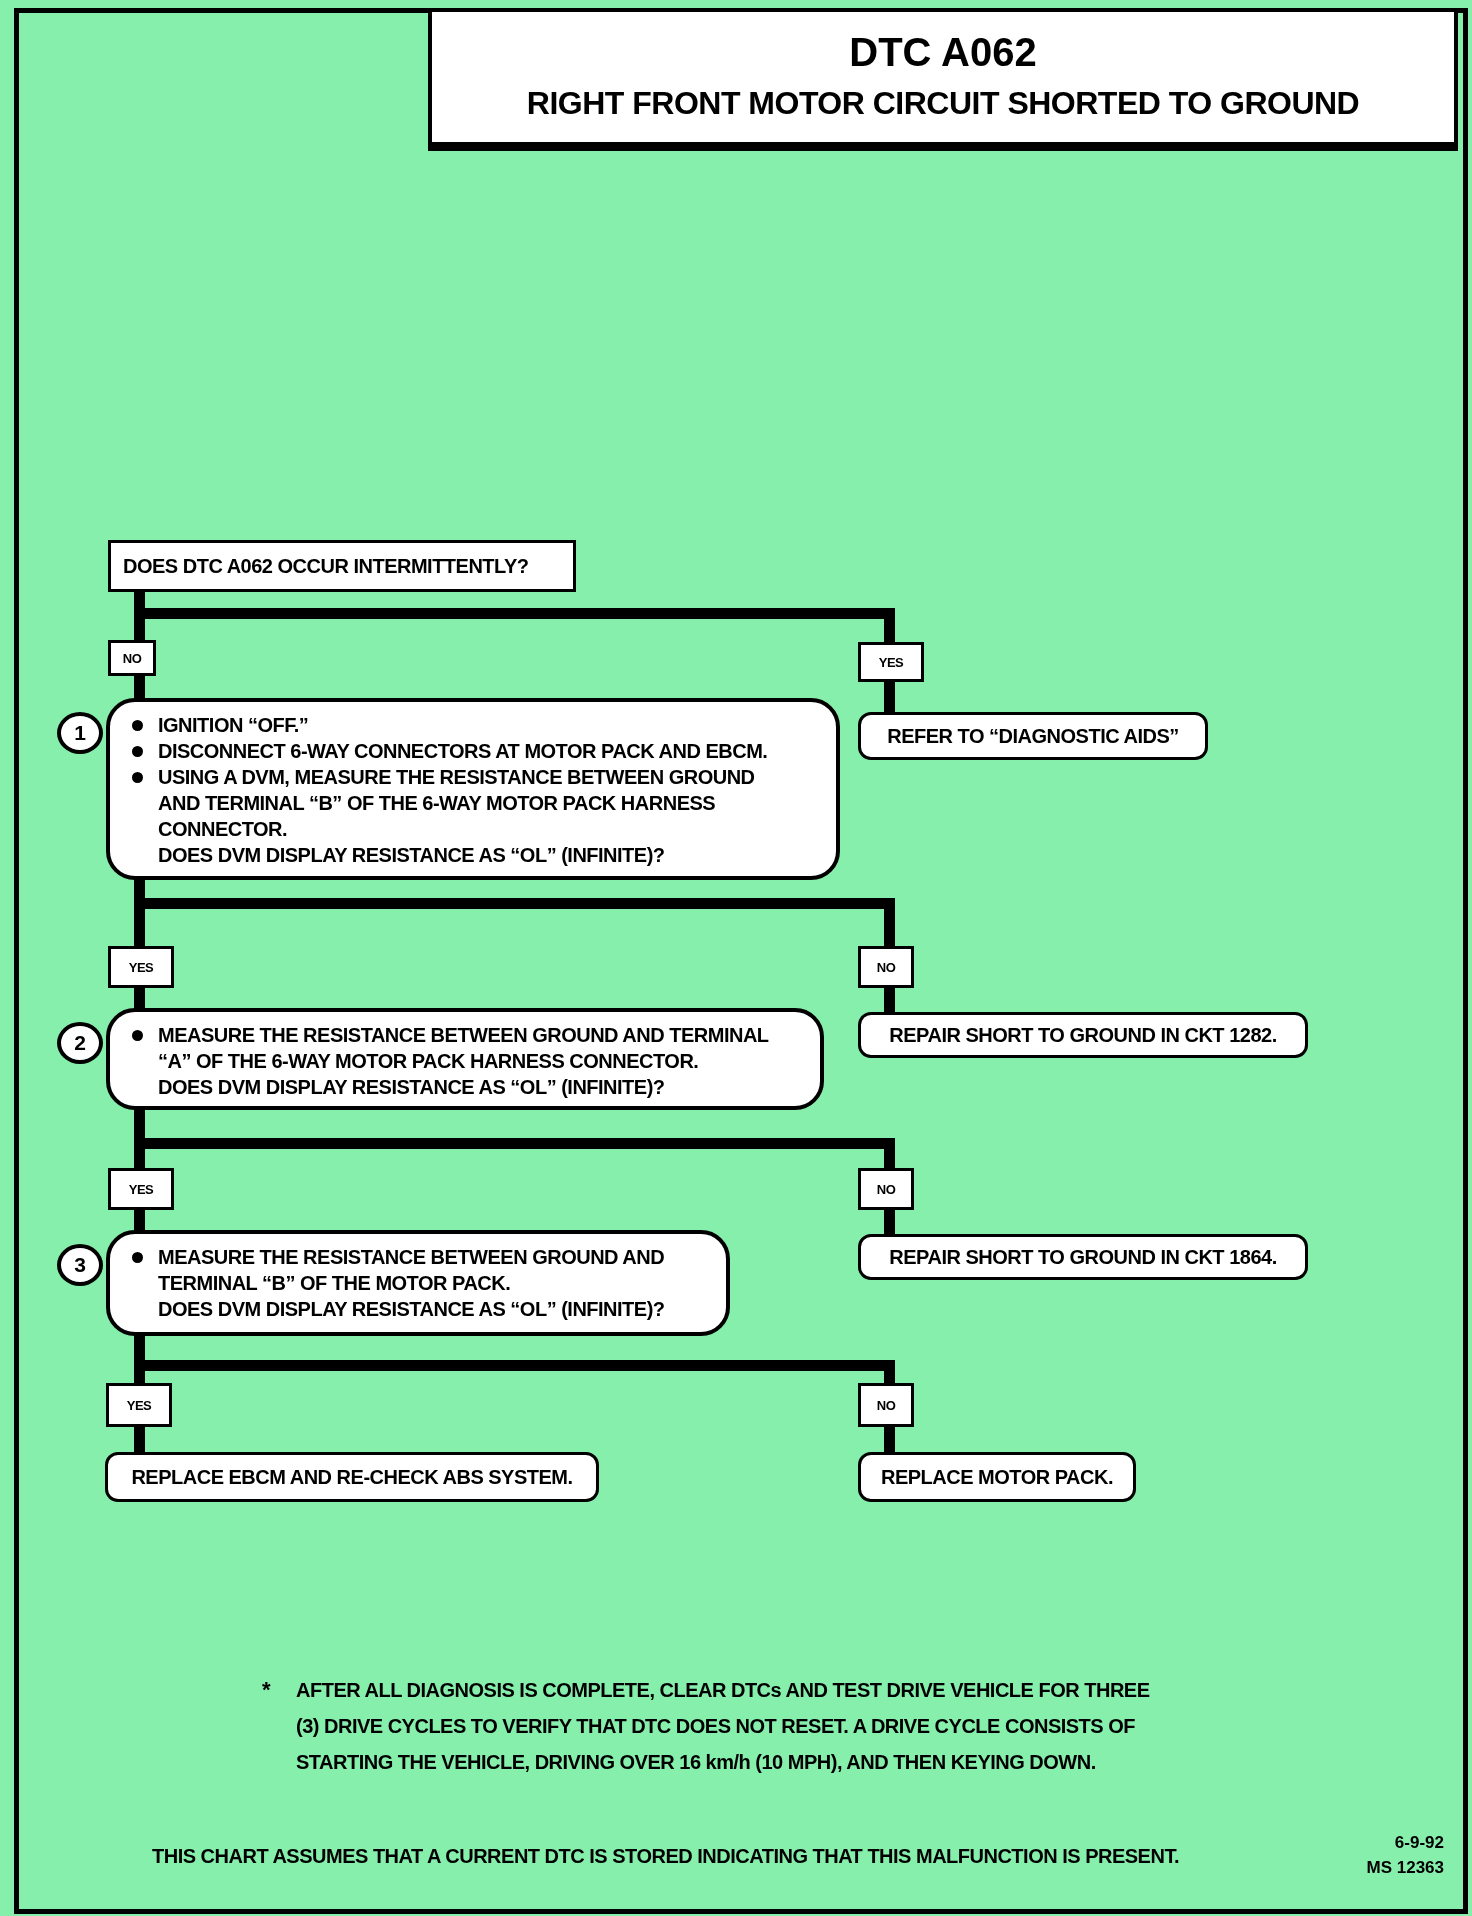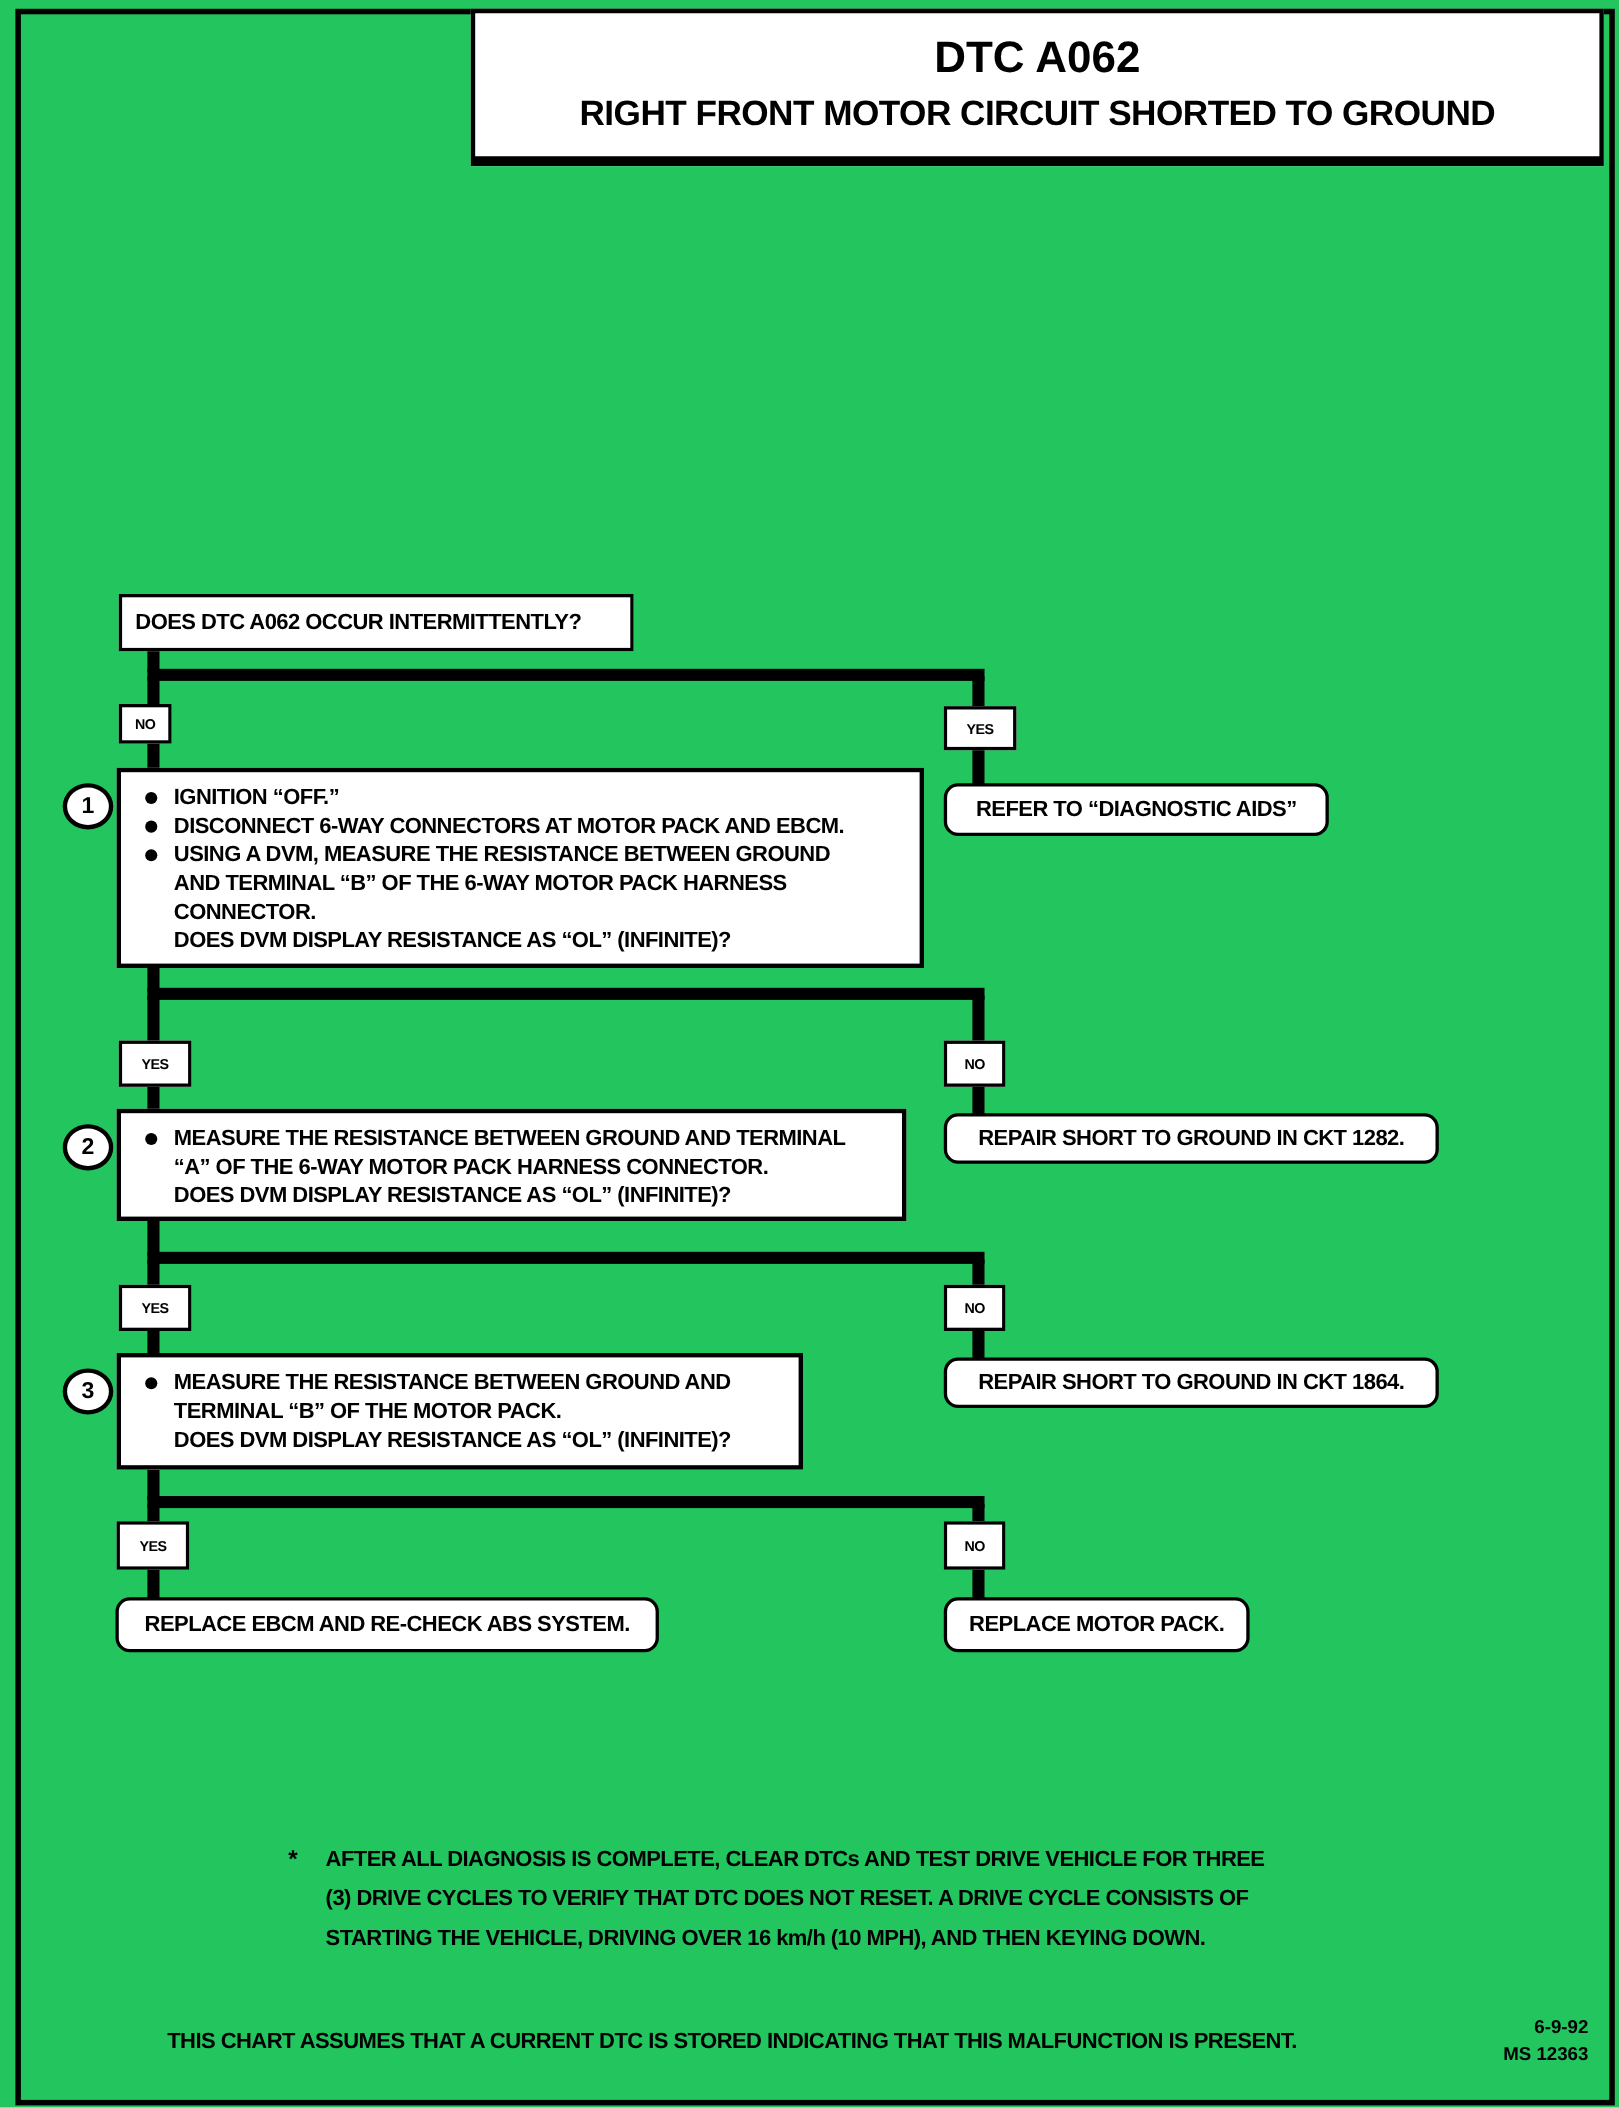--- a/index.html
+++ b/index.html
@@ -1,34 +1,34 @@
 <!DOCTYPE html>
 <html><head>
 <meta charset="utf-8">
 <style>
   html,body{margin:0;padding:0;background:#e8e8e8;}
   .page{
     position:relative;width:1472px;height:1916px;margin:0 auto;
-    background:#22c55e;color:#000;
+    background:#86efac;color:#000;
     font-family:"Liberation Sans","DejaVu Sans",sans-serif;
     font-weight:700;letter-spacing:-0.5px;overflow:hidden;
   }
   .frame{position:absolute;left:14px;top:8px;width:1444px;height:1896px;border:5px solid #000;}
   .titlebox{
     position:absolute;left:428px;top:8px;width:1022px;height:130px;
     border:4px solid #000;border-bottom:9px solid #000;background:#fff;text-align:center;
   }
   .title-code{font-size:40px;margin-top:18px;letter-spacing:0px;}
   .title-sub{font-size:32px;margin-top:10px;white-space:nowrap;}
   .box{position:absolute;border:3px solid #000;background:#fff;box-sizing:border-box;font-size:20px;}
   .qbox{display:flex;align-items:center;padding-left:12px;}
   .ansbox{display:flex;align-items:center;justify-content:center;text-align:center;border-radius:13px;}
   .lbl{position:absolute;border:3px solid #000;background:#fff;box-sizing:border-box;
        display:flex;align-items:center;justify-content:center;font-size:13px;}
-  .step{border-width:4px;padding:10px 2px 0 14px;}
+  .step{border-width:4px;padding:10px 2px 0 14px;border-radius:29px;}
   .brow{display:flex;line-height:26px;}
   .dot{flex:0 0 34px;position:relative;}
   .dot::after{content:"";position:absolute;left:8px;top:8px;width:11px;height:11px;border-radius:50%;background:#000;}
   .btext{white-space:pre-line;}
   .qrow{margin-left:34px;line-height:26px;white-space:pre-line;}
   .vline,.hline{position:absolute;background:#000;}
   .circle{
     position:absolute;width:38px;height:34px;border:4px solid #000;border-radius:50%;
     display:flex;align-items:center;justify-content:center;font-size:21px;background:#fff;letter-spacing:0;
   }

